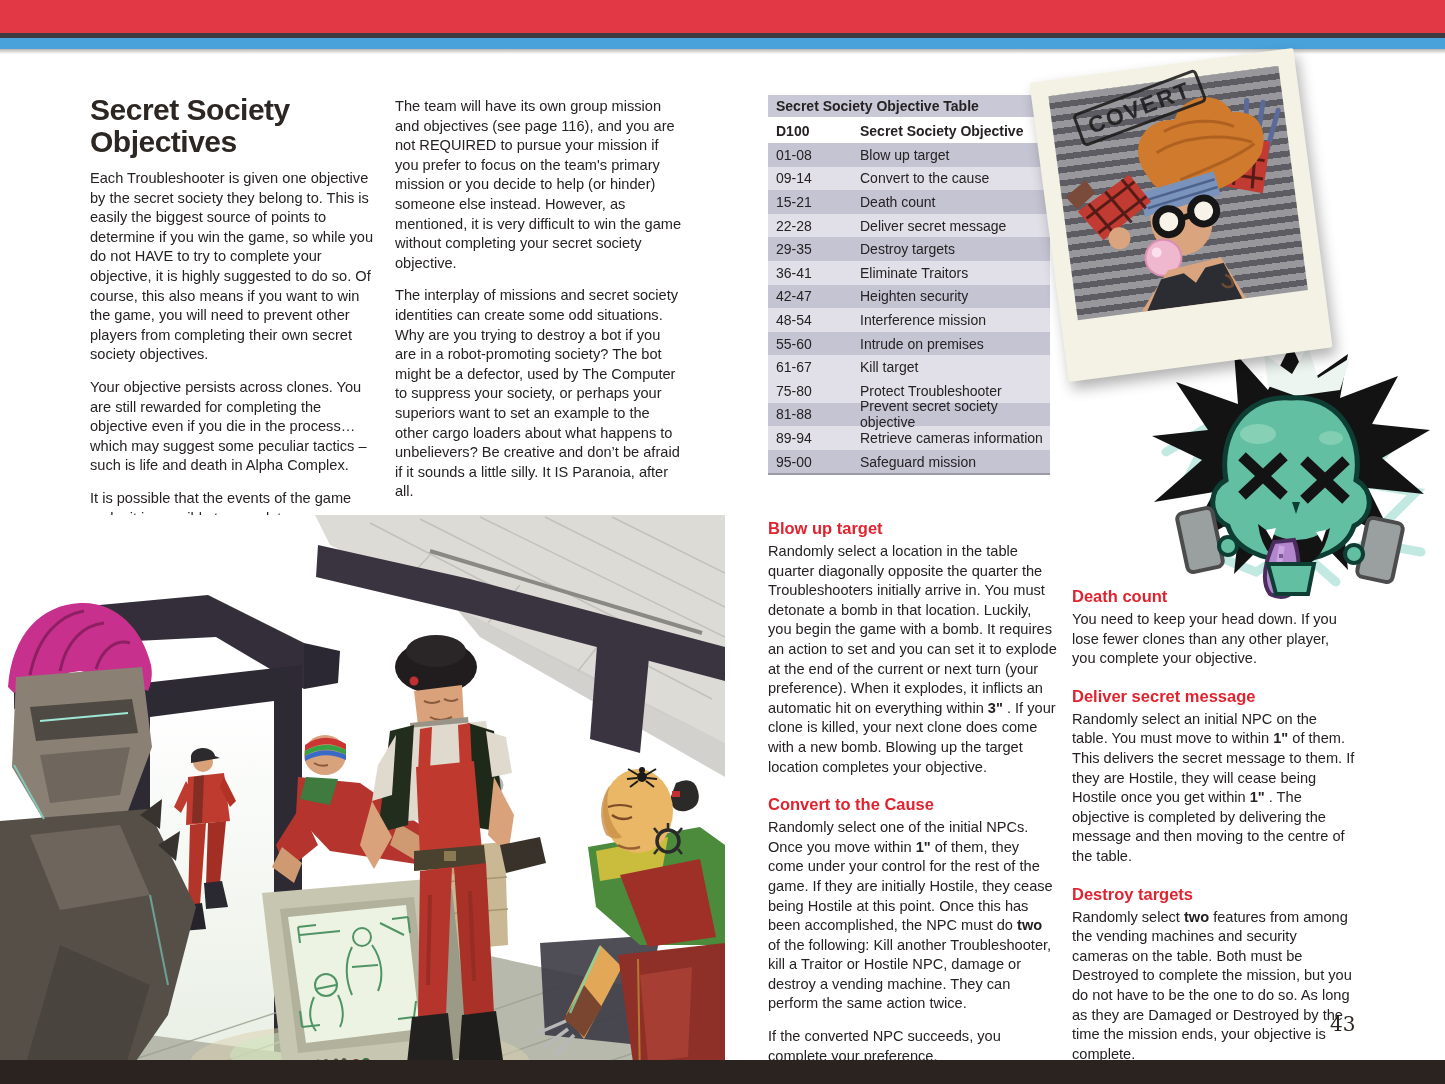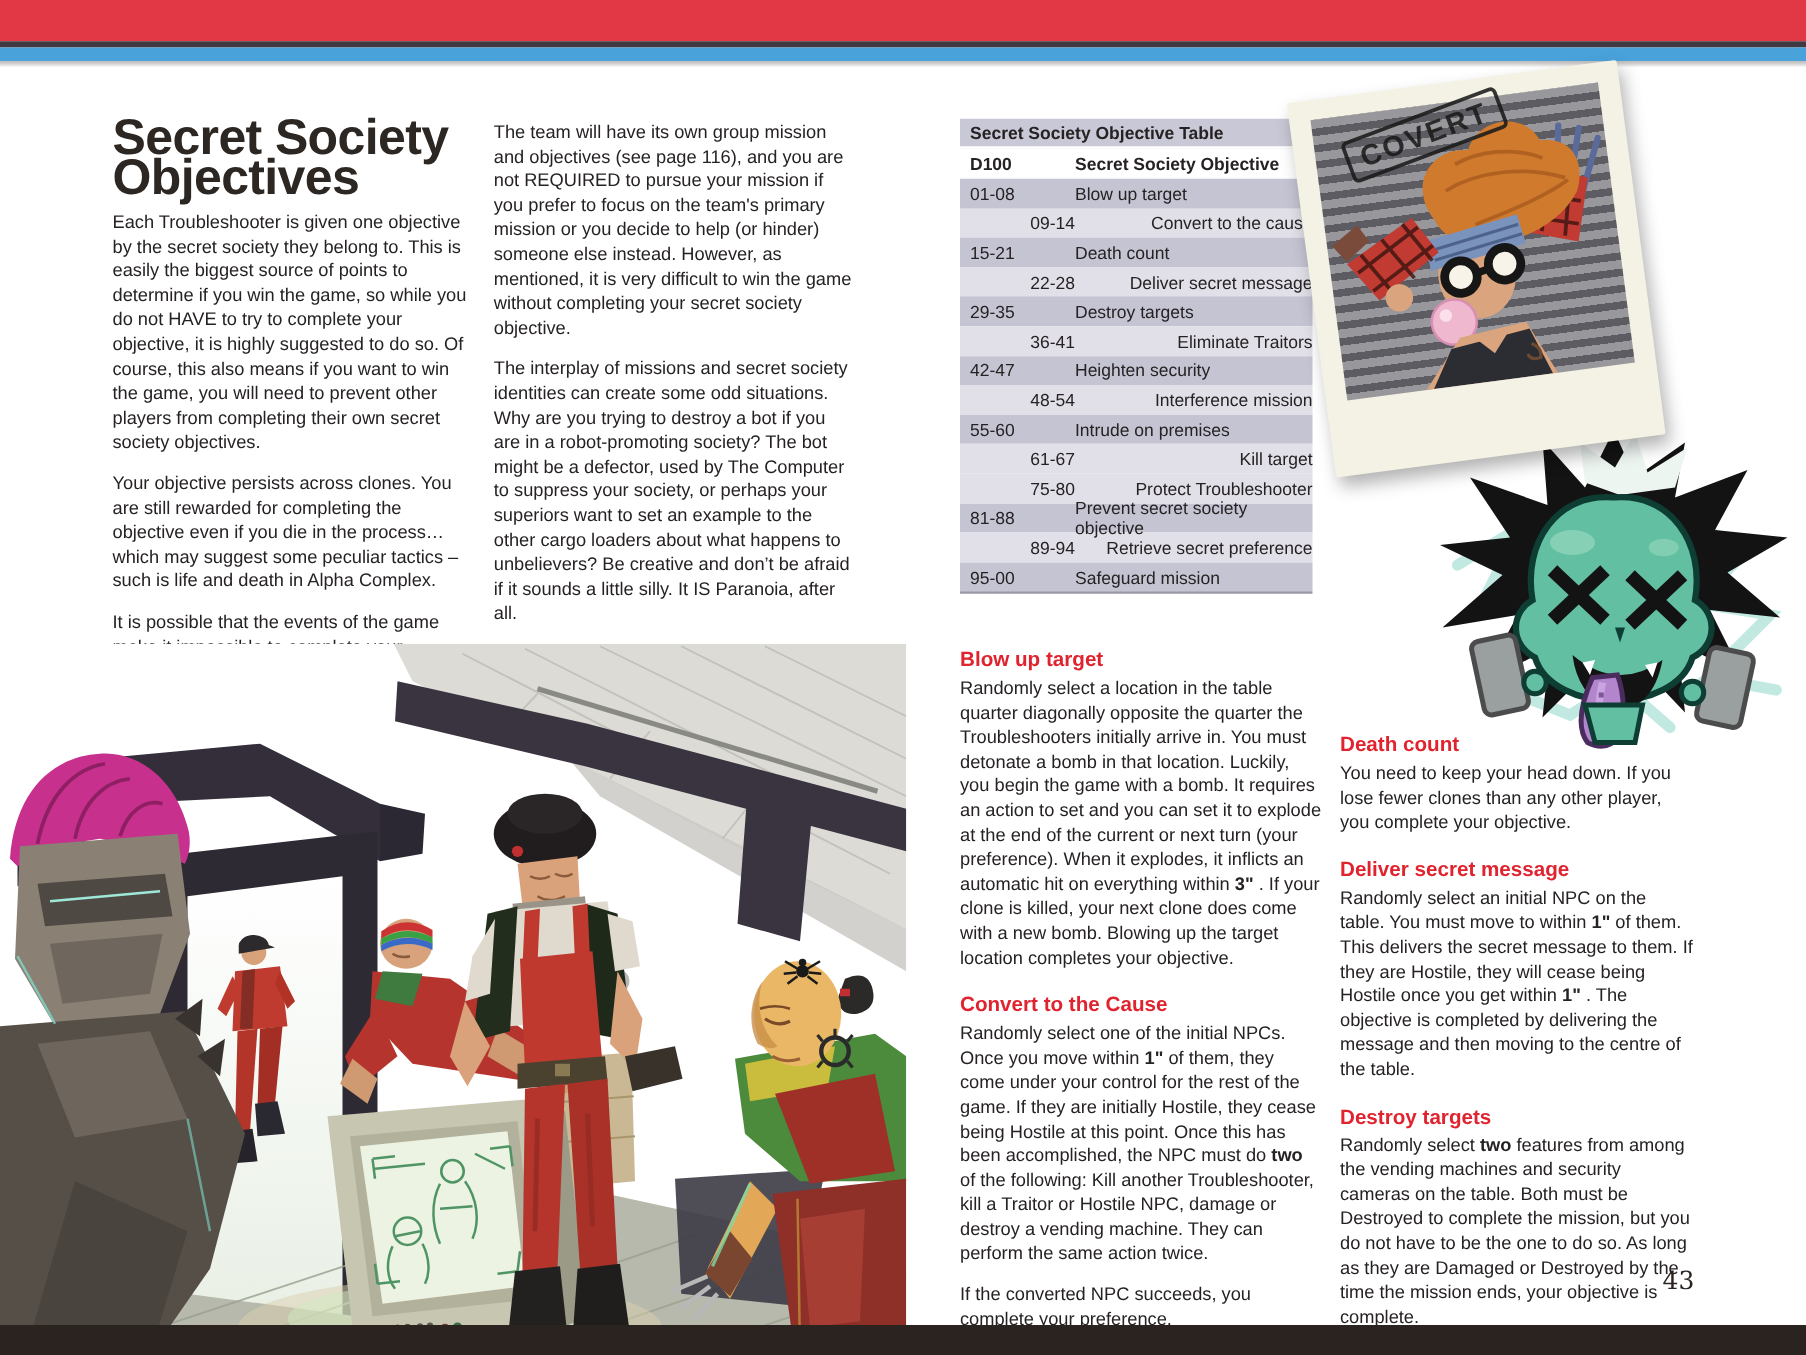--- a/index.html
+++ b/index.html
@@ -21,33 +21,33 @@
   .bar-footer{position:absolute;left:0;bottom:0;width:100%;height:24px;background:var(--footer_dark);z-index:30;}
   .page-num{position:absolute;left:1330px;top:1012px;width:80px;text-align:left;z-index:31;
             font-family:"DejaVu Serif",serif;font-weight:normal;font-size:20px;color:var(--footer_dark);}
   
   .col{position:absolute;font-size:14.6px;line-height:19.6px;}
   .col p{margin-bottom:13px;}
   .col1{left:90px;top:94px;width:284px;}
   .col2{left:395px;top:97px;width:289px;}
   .col3{left:768px;top:518px;width:290px;}
   .col4{left:1072px;top:586px;width:284px;}
-  h1.title{font-size:40px;line-height:32px;font-weight:bold;color:var(--heading_dark);
+  h1.title{font-size:30px;line-height:32px;font-weight:bold;color:var(--heading_dark);
            letter-spacing:-.5px;margin-bottom:11px;}
   h2.red{font-size:16.5px;line-height:20px;font-weight:bold;color:var(--accent_red);margin-bottom:4px;}
   .sect{margin-bottom:17px;}
   .b{font-weight:bold;} .i{}
   
   .sstable{position:absolute;left:768px;top:95px;width:282px;font-size:14px;z-index:2;}
   .sstable .ttitle{background:var(--table_title_bg);font-weight:bold;padding:3px 8px;height:24px;
                    border-bottom:2px solid #fff;display:flex;align-items:center;}
   .sstable .thead{background:#fff;font-weight:bold;height:24px;display:flex;align-items:center;}
   .sstable .trow{height:23.6px;display:flex;align-items:center;}
   .sstable .trow.dark{background:var(--row_dark);}
-  .sstable .trow.light{background:var(--row_light);text-align:right;}
+  .sstable .trow.light{background:var(--row_light);}
   .sstable .c1{width:92px;padding-left:8px;flex:none;}
   .sstable .c2{flex:1;}
   .sstable .tbot{height:0;border-bottom:2px solid #9a99a6;}
   
   .polaroid{position:absolute;left:1048px;top:64px;width:266px;height:302px;background:#f4f2e4;
             border-radius:2px;transform:rotate(-7.5deg);box-shadow:3px 8px 14px rgba(0,0,0,.3);z-index:3;}
   .photo{position:absolute;left:17px;top:16px;width:232px;height:226px;overflow:hidden;
          background:repeating-linear-gradient(180deg,#98979b 0 7px,#5d5c62 7px 13px);}
   .photo svg{position:absolute;left:0;top:0;}
   .stamp{position:absolute;left:40px;top:22px;transform:rotate(-13deg);color:#1b1b1b;
@@ -130,21 +130,21 @@
         <div class="trow light">
           <span class="c1">75-80</span>
           <span class="c2">Protect Troubleshooter</span>
         </div>
         <div class="trow dark">
           <span class="c1">81-88</span>
           <span class="c2">Prevent secret society objective</span>
         </div>
         <div class="trow light">
           <span class="c1">89-94</span>
-          <span class="c2">Retrieve secret preference</span>
+          <span class="c2">Retrieve cameras information</span>
         </div>
         <div class="trow dark">
           <span class="c1">95-00</span>
           <span class="c2">Safeguard mission</span>
         </div>
       </div>
     <div class="tbot"></div>
   </div>
 
   <section class="col col3">

